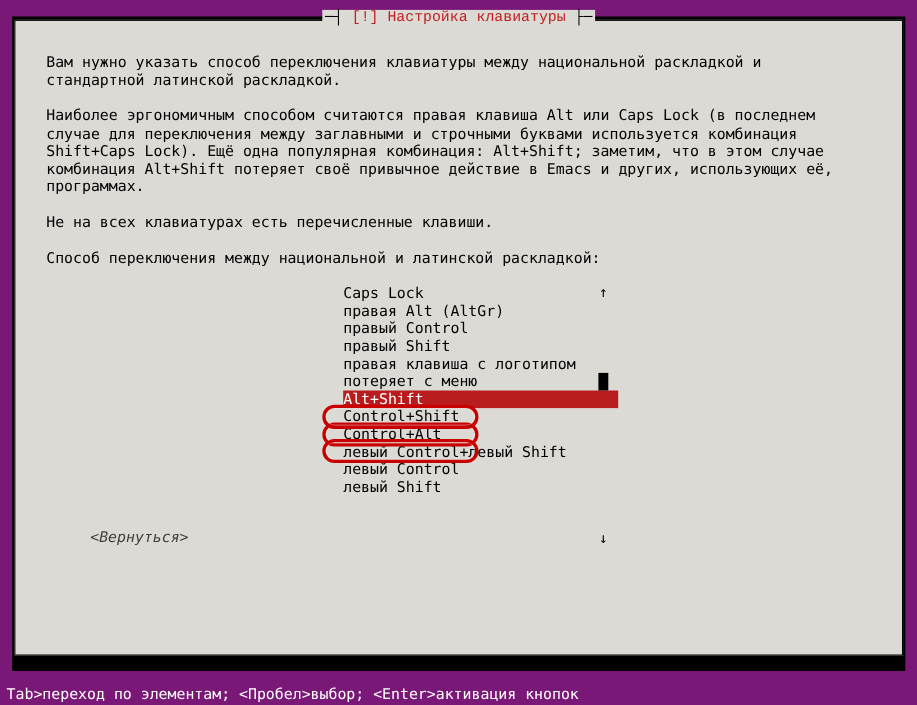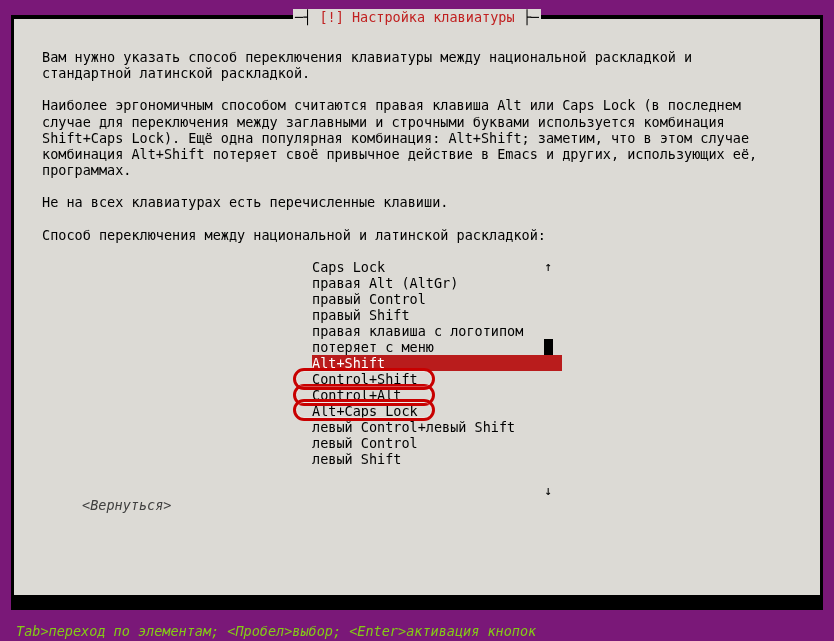--- a/index.html
+++ b/index.html
@@ -30,20 +30,21 @@
     background: #dcdad5;
     border: 1px solid #000;
   }
   .title-line {
     position: absolute;
     top: -10px;
     left: 0;
     right: 0;
     text-align: center;
     color: #000;
+    font-family: Liberation Mono, monospace;
   }
   .title-holder {
     display: inline-block;
     background: #dcdad5;
     padding: 0 2px;
   }
   .title-text {
     color: #c02020;
     white-space: pre;
   }
@@ -99,25 +100,24 @@
     margin-top: 30px;
     margin-left: 40px;
     color: #404040;
     display: inline-block;
     font-style: italic;
   }
   .footer {
     position: absolute;
     left: 0;
     bottom: 2px;
-    color: #84cc16;
+    color: #ffffff;
     font-size: 13.5px;
     white-space: pre;
-    padding-left: 16px;
-    font-style: italic;
+    padding-left: 6px;
   }
 </style>
 </head>
 <body>
 
 <div class="outer"></div>
 
 <div class="dialog">
   <div class="title-line">
     <span class="title-holder">
@@ -134,21 +134,20 @@
     <div class="list-area">
       <div class="list-row">Caps Lock</div>
       <div class="list-row">правая Alt (AltGr)</div>
       <div class="list-row">правый Control</div>
       <div class="list-row">правый Shift</div>
       <div class="list-row">правая клавиша с логотипом</div>
       <div class="list-row">потеряет с меню</div>
       <div class="list-row selected">Alt+Shift</div>
       <div class="list-row">Control+Shift</div>
       <div class="list-row">Control+Alt</div>
-      <div class="list-row">Alt+Caps Lock</div>
       <div class="list-row">левый Control+левый Shift</div>
       <div class="list-row">левый Control</div>
       <div class="list-row">левый Shift</div>
 
       <div class="scroll-col">
         <div class="scroll-cell">↑</div>
         <div class="scroll-cell"></div>
         <div class="scroll-cell"></div>
         <div class="scroll-cell"></div>
         <div class="scroll-cell"></div>

